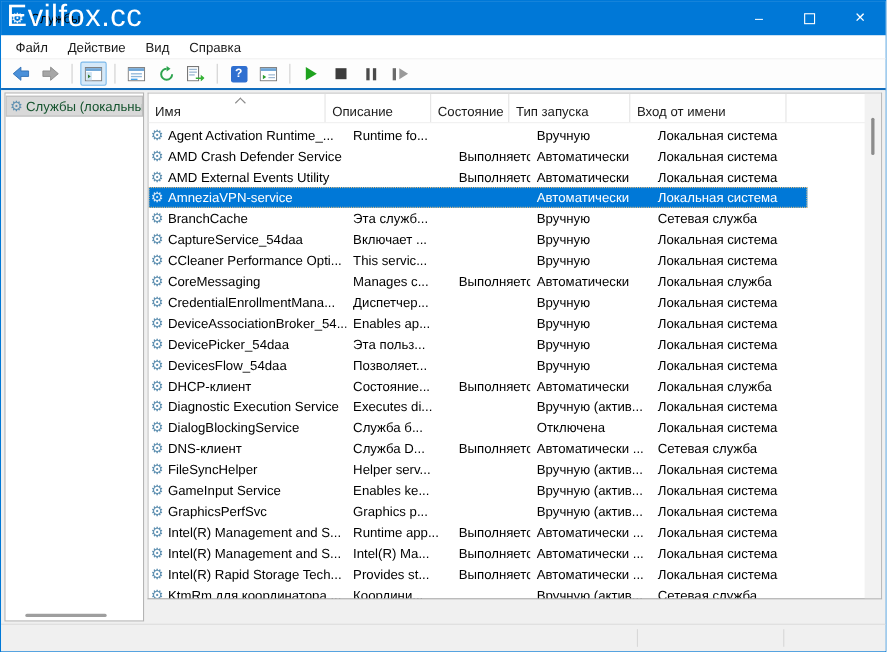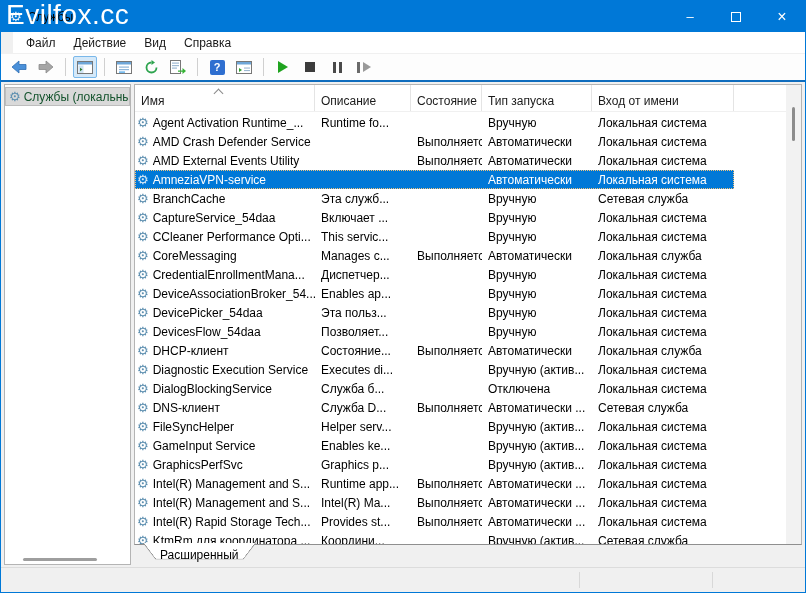--- a/index.html
+++ b/index.html
@@ -10,21 +10,21 @@
   .titlebar { height:31px; background:#0078d7; color:#fff; display:flex; align-items:center; position:relative; flex:0 0 31px; }
   .titlebar .app-gear { font-size:13px; color:#e8f2fb; margin-left:9px; }
   .titlebar .title { font-size:12px; margin-left:6px; color:#000000; }
   .watermark { position:absolute; left:5px; top:-2px; font-size:28px; color:#ffffff; letter-spacing:0.5px; z-index:5; }
   .win-controls { margin-left:auto; display:flex; height:100%; }
   .win-btn { width:46px; height:100%; display:flex; align-items:center; justify-content:center; color:#fff; font-size:13px; }
   .win-btn .maxbox { width:10px; height:10px; border:1px solid #fff; display:block; }
   .win-btn.close { font-size:16px; }
 
   
-  .menubar { height:22px; background:#fff; display:flex; align-items:center; padding-left:4px; border-bottom:1px solid #f0f0f0; flex:0 0 22px;margin-left:12px; }
+  .menubar { height:22px; background:#fff; display:flex; align-items:center; padding-left:4px; border-bottom:1px solid #f0f0f0; flex:0 0 22px; }
   .menu-item { font-size:12px; color:#1a1a1a; padding:2px 9px; }
 
   
   .toolbar { height:26px; background:#fdfdfd; display:flex; align-items:center; padding-left:6px; gap:3px; flex:0 0 26px; }
   .accent-line { height:2px; background:#0f6cbd; flex:0 0 2px; }
   .tb-btn { width:24px; height:22px; display:flex; align-items:center; justify-content:center; border:1px solid transparent; border-radius:2px; }
   .tb-btn.active { background:#d5e9f9; border-color:#7ab8ea; }
   .tb-sep { width:1px; height:18px; background:#d0d0d0; margin:0 4px; }
   .play-tri { width:0; height:0; border-left:10px solid #1fa31f; border-top:6px solid transparent; border-bottom:6px solid transparent; }
   .stop-sq { width:10px; height:10px; background:#3c3c3c; }
@@ -193,21 +193,21 @@
         <span class="gear">⚙</span>
         <span class="lbl">Службы (локальны</span>
       </div>
       <div class="h-scroll"></div>
     </div>
 
     <div class="right-pane">
       <div class="list-box">
 
         <div class="hdr">
-          <div class="hcell" style="width:180px">
+          <div class="hcell" style="width:161px">
             <span class="sort-chev"></span>
             <span>Имя</span>
           </div>
           <div class="hcell" style="width:96px"><span>Описание</span></div>
           <div class="hcell" style="width:71px"><span>Состояние</span></div>
           <div class="hcell" style="width:110px"><span>Тип запуска</span></div>
           <div class="hcell" style="width:142px"><span>Вход от имени</span></div>
           <div class="hcell" style="flex:1"></div>
         </div>
 
@@ -465,21 +465,20 @@
     <span class="cell c-login">Сетевая служба</span>
   </div>
 </div>
 
         <div class="v-scroll">
           <div class="v-thumb"></div>
         </div>
       </div>
 
       <div class="tabstrip">
-        <div class="tab active"><span class="t-lbl">Расширенный</span></div>
       </div>
     </div>
   </div>
 
   <div class="statusbar">
     <div class="sb-sep s1"></div>
     <div class="sb-sep s2"></div>
   </div>
 </div>
 

